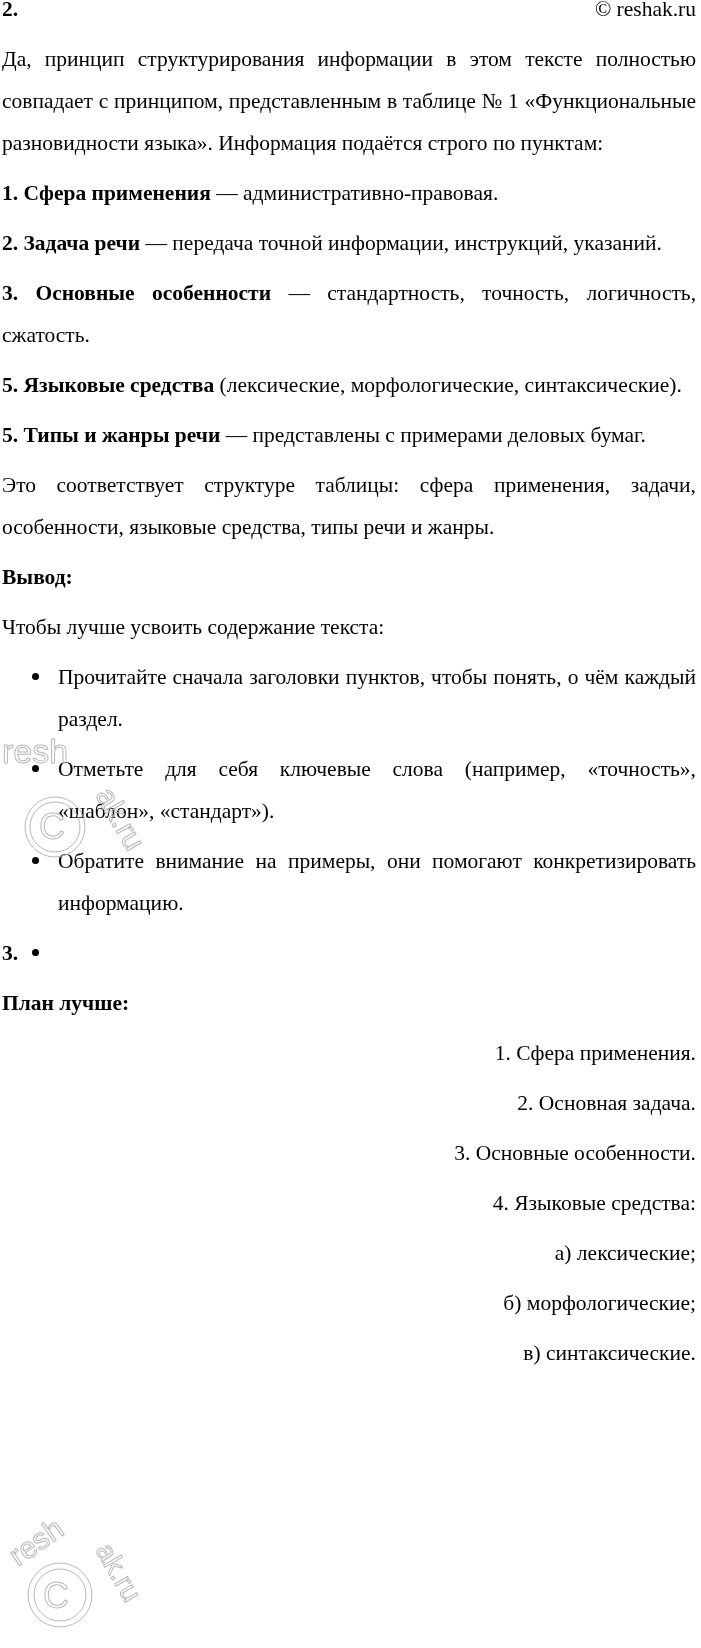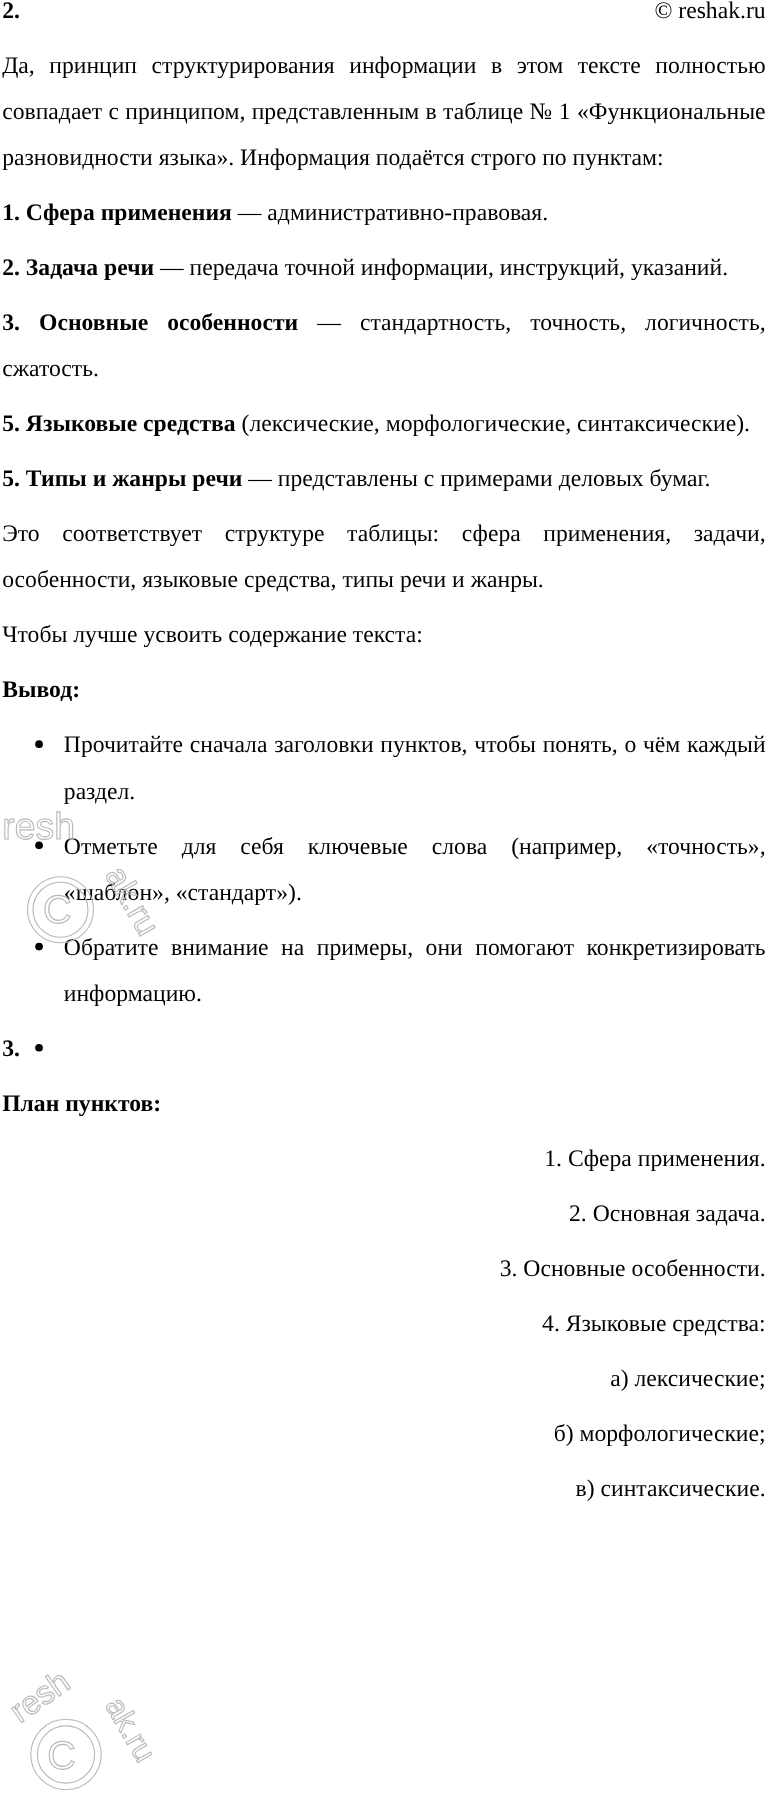--- a/index.html
+++ b/index.html
@@ -91,32 +91,32 @@
   <p class="block spaced-first">Да, принцип структурирования информации в этом тексте полностью совпадает с принципом, представленным в таблице № 1 «Функциональные разновидности языка». Информация подаётся строго по пунктам:</p>
 
   <p class="block"><span class="b">1. Сфера применения</span><span> — административно-правовая.</span></p>
   <p class="block"><span class="b">2. Задача речи</span><span> — передача точной информации, инструкций, указаний.</span></p>
   <p class="block"><span class="b">3. Основные особенности</span><span> — стандартность, точность, логичность, сжатость.</span></p>
   <p class="block"><span class="b">5. Языковые средства</span><span> (лексические, морфологические, синтаксические).</span></p>
   <p class="block"><span class="b">5. Типы и жанры речи</span><span> — представлены с примерами деловых бумаг.</span></p>
 
   <p class="block">Это соответствует структуре таблицы: сфера применения, задачи, особенности, языковые средства, типы речи и жанры.</p>
 
+  <p class="block b">Вывод:</p>
   <p class="block">Чтобы лучше усвоить содержание текста:</p>
-  <p class="block b">Вывод:</p>
 
   <ul class="bullets">
     <li><span class="dot"></span><span>Прочитайте сначала заголовки пунктов, чтобы понять, о чём каждый раздел.</span></li>
     <li><span class="dot"></span><span>Отметьте для себя ключевые слова (например, «точность», «шаблон», «стандарт»).</span></li>
     <li><span class="dot"></span><span>Обратите внимание на примеры, они помогают конкретизировать информацию.</span></li>
     <li><span class="dot"></span></li>
   </ul>
 
   <p class="block b">3.</p>
-  <p class="block b">План пунктов:</p>
+  <p class="block b">План лучше:</p>
 
   <div class="plan">
     <p>1. Сфера применения.</p>
     <p>2. Основная задача.</p>
     <p>3. Основные особенности.</p>
     <p>4. Языковые средства:</p>
     <p>а) лексические;</p>
     <p>б) морфологические;</p>
     <p>в) синтаксические.</p>
   </div>

